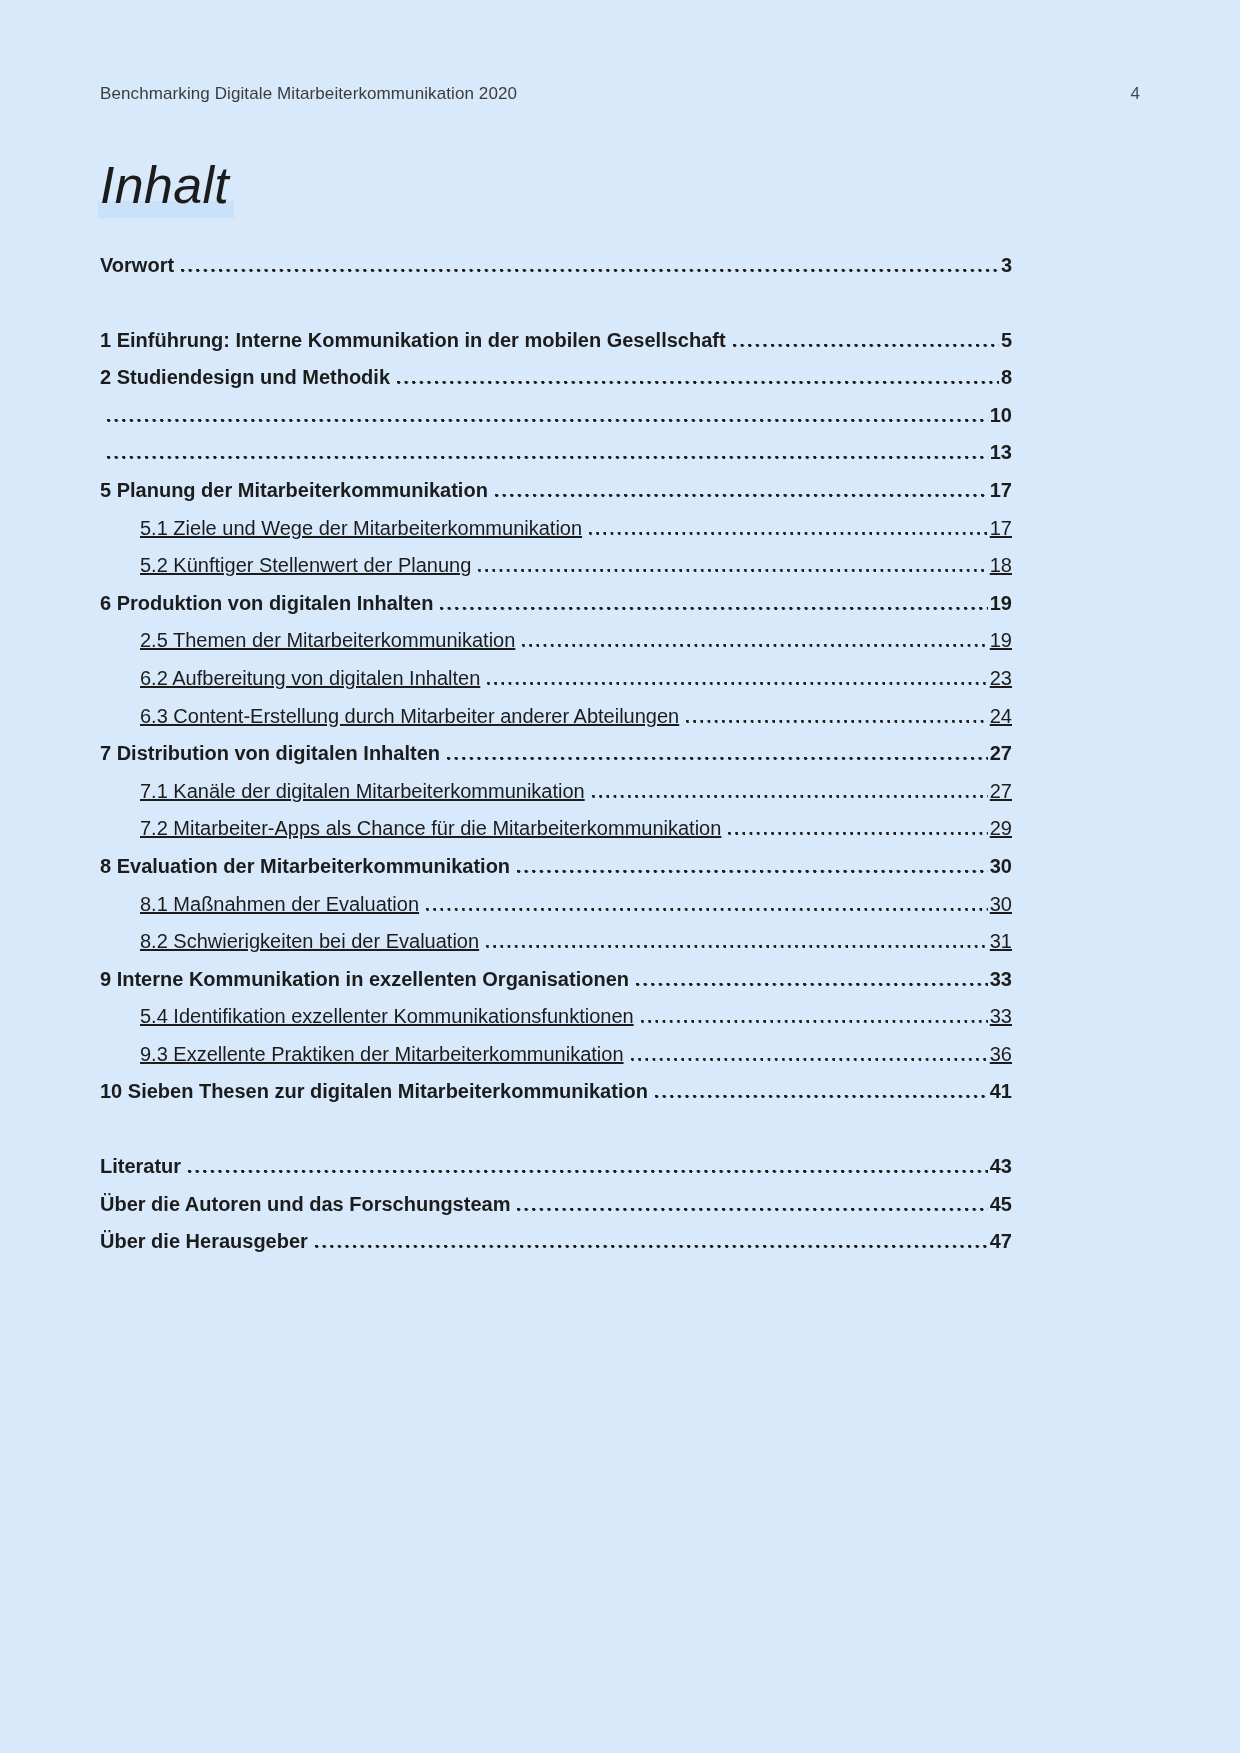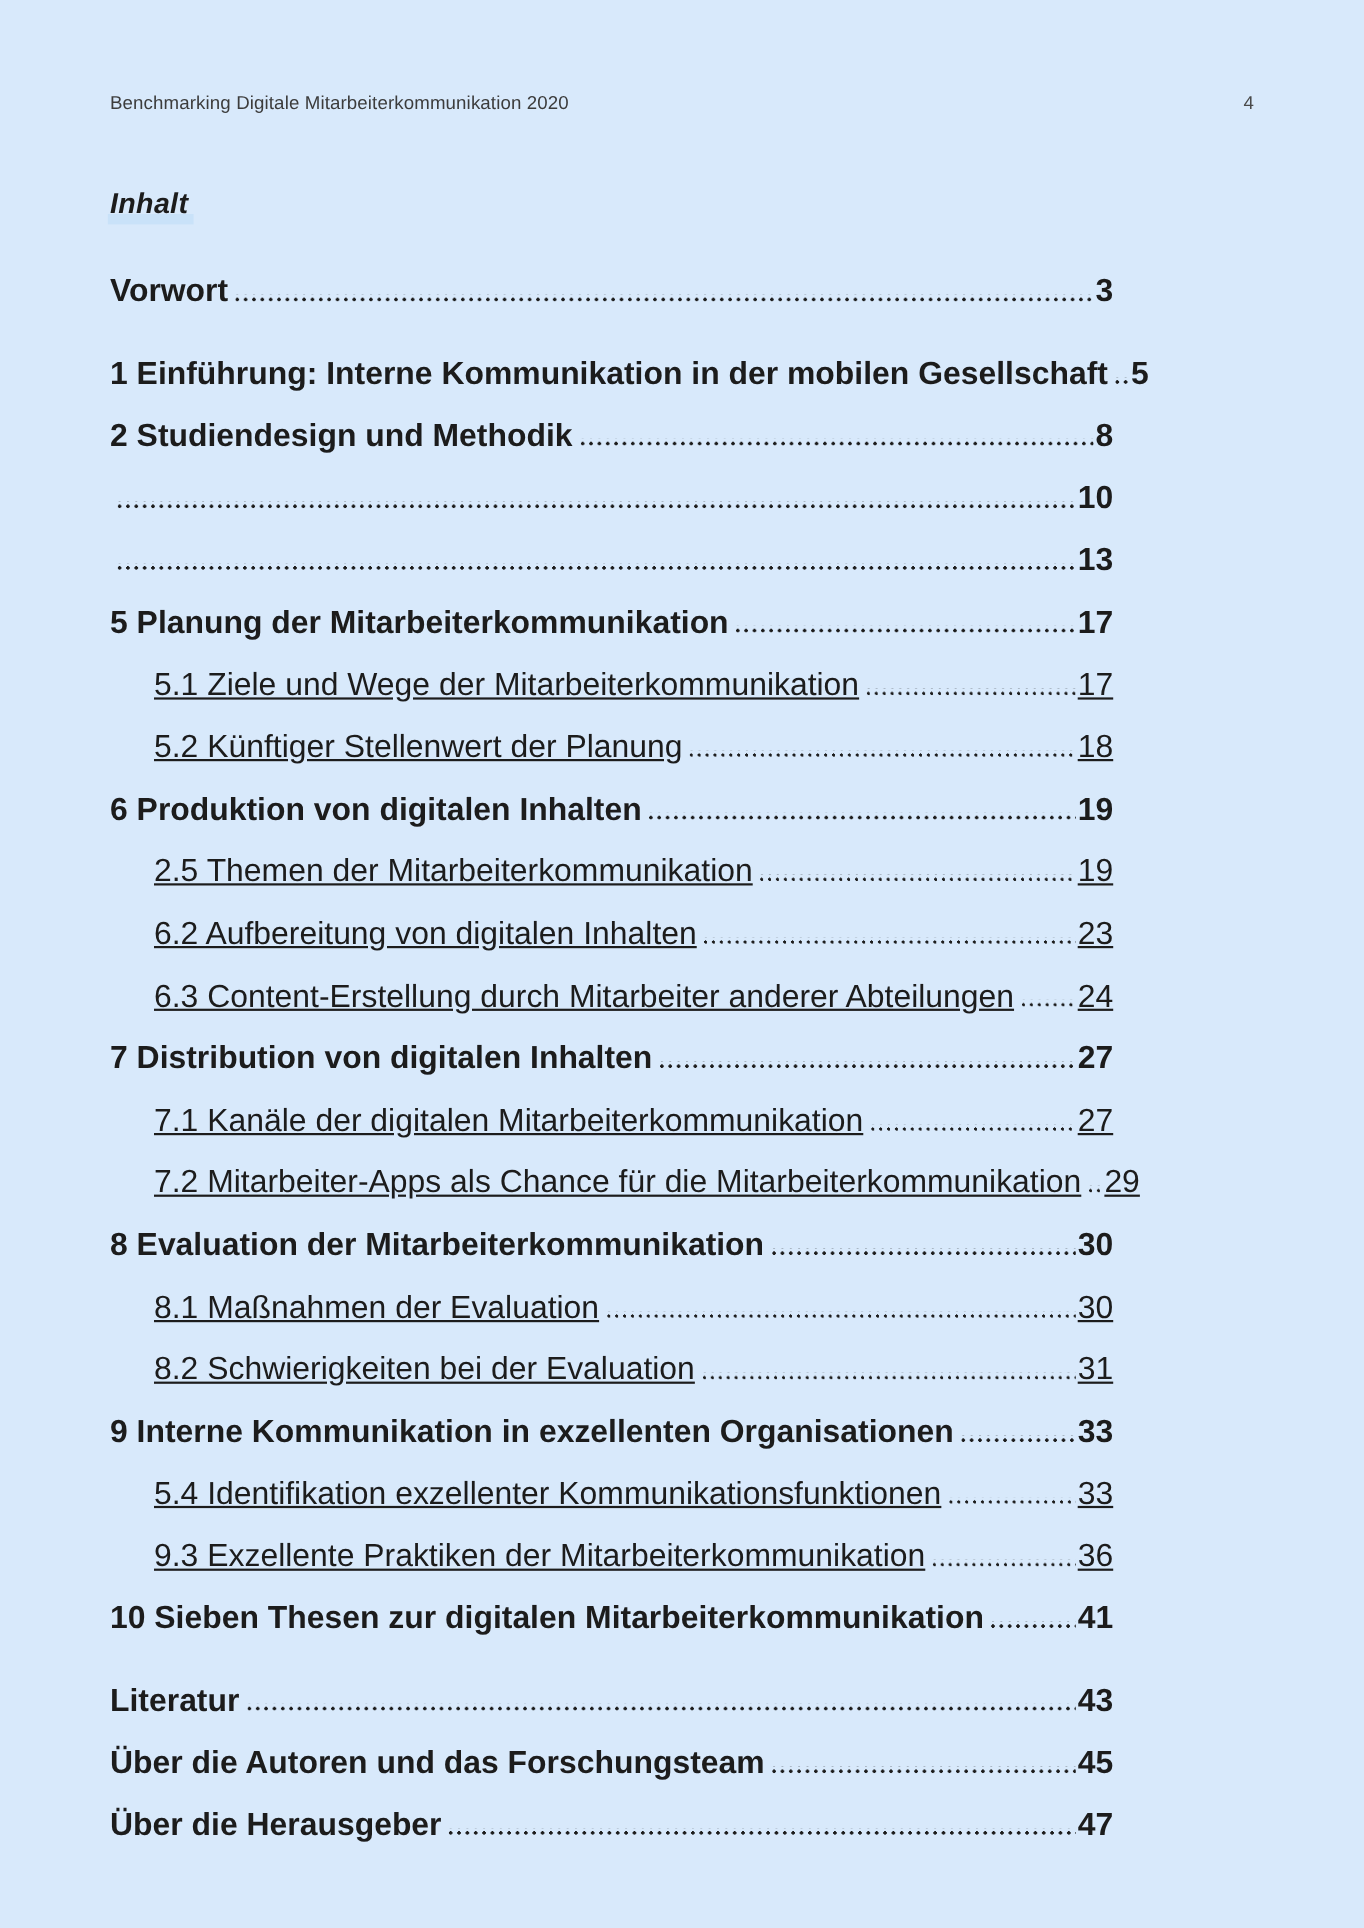--- a/index.html
+++ b/index.html
@@ -23,36 +23,36 @@
   .header{
     width:1040px;
     display:flex;justify-content:space-between;align-items:baseline;
     font-size:17px;line-height:20px;
   }
   .header-title{font-weight:400;color:var(--header-text);letter-spacing:.1px;}
   .header-page{color:var(--pagenum-text);font-weight:400;}
 
   h1.title{
     margin:59px 0 0 -2px;
-    font-size:26px;line-height:44px;
-    font-style:italic;font-weight:700;
+    font-size:52px;line-height:44px;
+    font-style:italic;font-weight:400;
     letter-spacing:.3px;
   }
   .title-hl{
     background:linear-gradient(to bottom, transparent 72%, var(--hl) 72%);
     padding:0 5px 4px 2px;
   }
 
   .toc{
     margin-top:47px;
     width:912px;
-    font-size:29px;line-height:22.6px;
+    font-size:20px;line-height:22.6px;
   }
   .row{display:flex;align-items:baseline;}
-  .row + .row{margin-top:34px;}
+  .row + .row{margin-top:15px;}
   .row.gap-before{margin-top:52px;}
   .row.bold{font-weight:700;}
   .row.indent{padding-left:40px;text-decoration:underline;}
   .label{white-space:nowrap;}
   .dots{
     flex:1 1 auto;min-width:12px;
     height:6px;
     margin:0 2px 0 7px;
     background-image:radial-gradient(circle at 1.5px 4.4px, currentColor 1.35px, transparent 1.6px);
     background-size:7.2px 6px;

